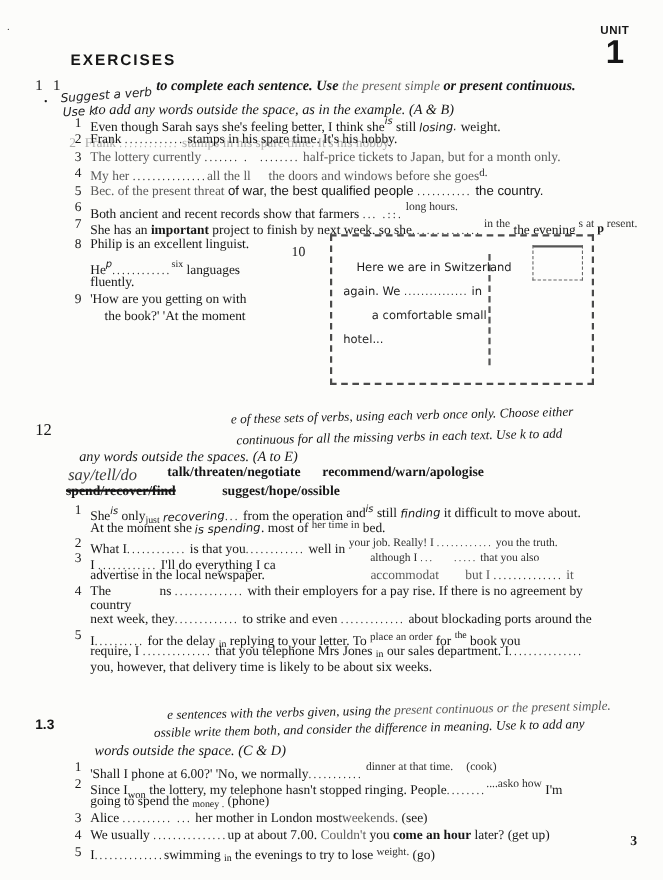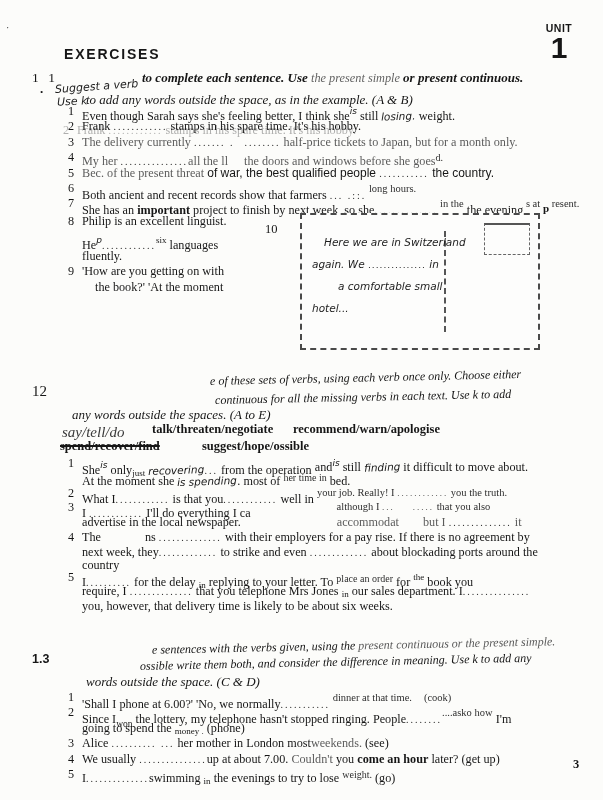--- a/index.html
+++ b/index.html
@@ -78,21 +78,21 @@
   .pcnum{position:absolute;left:197px;top:10px;font-size:12.5px;}
   .postcard{position:absolute;left:232px;top:1px;width:240px;height:137px;
             border:2px dashed #4a4a4a;background:#fdfdfc;box-sizing:border-box;}
   .stamp{position:absolute;right:8px;top:8px;width:46px;height:32px;
          border:1.5px dashed #666;border-top:2.5px solid #555;box-sizing:border-box;}
   .pc-divider{position:absolute;left:60%;top:16px;bottom:16px;border-left:2px dashed #555;}
   .pc-text{position:absolute;left:10px;top:16px;width:140px;}
   .pc-text .line{height:22px;line-height:22px;padding-left:0;}
   .pc-text .pc1{padding-left:12px;}
   .pc-text .pc3{padding-left:26px;}
-  .pc{font-family:"DejaVu Sans",sans-serif;font-style:italic;font-size:10.5px;color:#1c1c1c;}
+  .pc{font-family:"DejaVu Sans",sans-serif;font-size:10.5px;color:#1c1c1c;}
   .pcd{letter-spacing:1px;font-size:9px;font-family:"DejaVu Sans",sans-serif;color:#1c1c1c;}
 </style>
 </head>
 <body>
 
 <div class="page">
 
   <span class="abs corner">·</span>
 
   <div class="abs unit">
@@ -107,21 +107,21 @@
   <div class="abs hand hand-suggest">Suggest a verb</div>
   <div class="abs pos-i11a">
       <div class="line"><span class="bi">to complete each sentence. Use </span><span class="fi">the present simple </span><span class="bi">or present continuous.</span></div>
     </div>
   <div class="abs hand hand-use">Use k</div>
   <div class="abs instr pos-i11b">to add any words outside the space, as in the example. (A &amp; B)</div>
 
   <div class="abs s11items">
       <div class="line"><span class="lnum">1</span><span class="n">Even though Sarah says she's feeling better, I think she</span><span class="hs">is</span><span class="n"> still </span><span class="h">losing.</span><span class="n"> weight.</span></div>
       <div class="line ghost"><span class="lnum">2</span><span class="n">Frank </span><span class="d">............</span><span class="n"> stamps in his spare time. It's his hobby.</span></div>
-      <div class="line"><span class="lnum">3</span><span class="f">The delivery currently </span><span class="d">....... .</span><span class="g" style="width: 10px;"></span><span class="d">........</span><span class="f"> half-price tickets to Japan, but for a month only.</span></div>
+      <div class="line"><span class="lnum">3</span><span class="f">The lottery currently </span><span class="d">....... .</span><span class="g" style="width: 10px;"></span><span class="d">........</span><span class="f"> half-price tickets to Japan, but for a month only.</span></div>
       <div class="line"><span class="lnum">4</span><span class="f">My her </span><span class="d">...............</span><span class="f">all the ll</span><span class="g" style="width: 16px;"></span><span class="f">the doors and windows before she goes</span><span class="r">d.</span></div>
       <div class="line"><span class="lnum">5</span><span class="f">Bec. of the present threat </span><span class="sn">of war, the best qualified people </span><span class="d">...........</span><span class="sn"> the country.</span></div>
       <div class="line"><span class="lnum">6</span><span class="n">Both ancient and recent records show that farmers </span><span class="d">... .::.</span><span class="r2"> long hours.</span></div>
       <div class="line"><span class="lnum">7</span><span class="n">She has an </span><span class="b">important</span><span class="n"> project to finish by next week, so she</span><span class="d">..............</span><span class="r2"> in the</span><span class="n"> the evening</span><span class="r2">  s at</span><span class="rb">  p</span><span class="r2"> resent.</span></div>
     </div>
 
   <div class="abs row89">
     <div class="col89">
         <div class="line"><span class="lnum">8</span><span class="n">Philip is an excellent linguist.</span></div>
         <div class="line mt3"><span class="n">He</span><span class="hs">p</span><span class="d">............</span><span class="sup">six</span><span class="n"> languages</span></div>
@@ -153,22 +153,22 @@
   <span class="abs vs v4">spend/recover/find</span>
   <span class="abs vb v5">suggest/hope/ossible</span>
 
   <div class="abs s12items">
       <div class="line"><span class="lnum">1</span><span class="n">She</span><span class="hs">is</span><span class="n"> only</span><span class="sub2">just</span><span class="n"> </span><span class="h">recovering</span><span class="d">...</span><span class="n"> from the operation </span><span class="rn">and</span><span class="hs2">is</span><span class="rn"> still </span><span class="hr">finding</span><span class="rn"> it difficult to move about.</span></div>
       <div class="line"><span class="n">At the moment she </span><span class="h">is spending</span><span class="n">. most of </span><span class="r">her time in</span><span class="n"> bed.</span></div>
       <div class="line"><span class="lnum">2</span><span class="n">What I</span><span class="d">............</span><span class="n"> is that you</span><span class="d">............</span><span class="n"> well in </span><span class="r2">your job. Really! I </span><span class="dr">............</span><span class="r2"> you the truth.</span></div>
       <div class="line"><span class="lnum">3</span><span class="n">I </span><span class="d">............</span><span class="n"> I'll do everything I ca</span><span class="g" style="width: 86px;"></span><span class="r2">although I </span><span class="dr">...</span><span class="g" style="width: 18px;"></span><span class="dr">.....</span><span class="r2"> that you also</span></div>
       <div class="line"><span class="n">advertise in the local newspaper.</span><span class="g" style="width: 96px;"></span><span class="f">accommodat</span><span class="g" style="width: 24px;"></span><span class="f">but I </span><span class="d">..............</span><span class="f"> it</span></div>
       <div class="line"><span class="lnum">4</span><span class="n">The</span><span class="g" style="width: 44px;"></span><span class="n">ns </span><span class="d">..............</span><span class="n"> with their employers for a pay rise. If there is no agreement by</span></div>
+      <div class="line tight"><span class="n">country</span></div>
       <div class="line"><span class="n">next week, they</span><span class="d">.............</span><span class="n"> to strike and even </span><span class="d">.............</span><span class="n"> about blockading ports around the</span></div>
-      <div class="line tight"><span class="n">country</span></div>
       <div class="line"><span class="lnum">5</span><span class="n">I</span><span class="d">..........</span><span class="n"> for the delay </span><span class="sub2">in</span><span class="n"> replying to your letter. To </span><span class="r">place an order</span><span class="n"> for </span><span class="sup">the</span><span class="n"> book you</span></div>
       <div class="line"><span class="n">require, I </span><span class="d">..............</span><span class="n"> that you telephone Mrs Jones </span><span class="sub2">in</span><span class="n"> our sales department. I</span><span class="d">...............</span></div>
       <div class="line"><span class="n">you, however, that delivery time is likely to be about six weeks.</span></div>
     </div>
 
   <div class="abs num13">1.3</div>
   <div class="abs pos-i13a">
       <div class="line"><span class="i">e sentences with the verbs given, using the </span><span class="if">present continuous or the present simple.</span></div>
     </div>
   <div class="abs i pos-i13b">ossible write them both, and consider the difference in meaning. Use k to add any</div>

